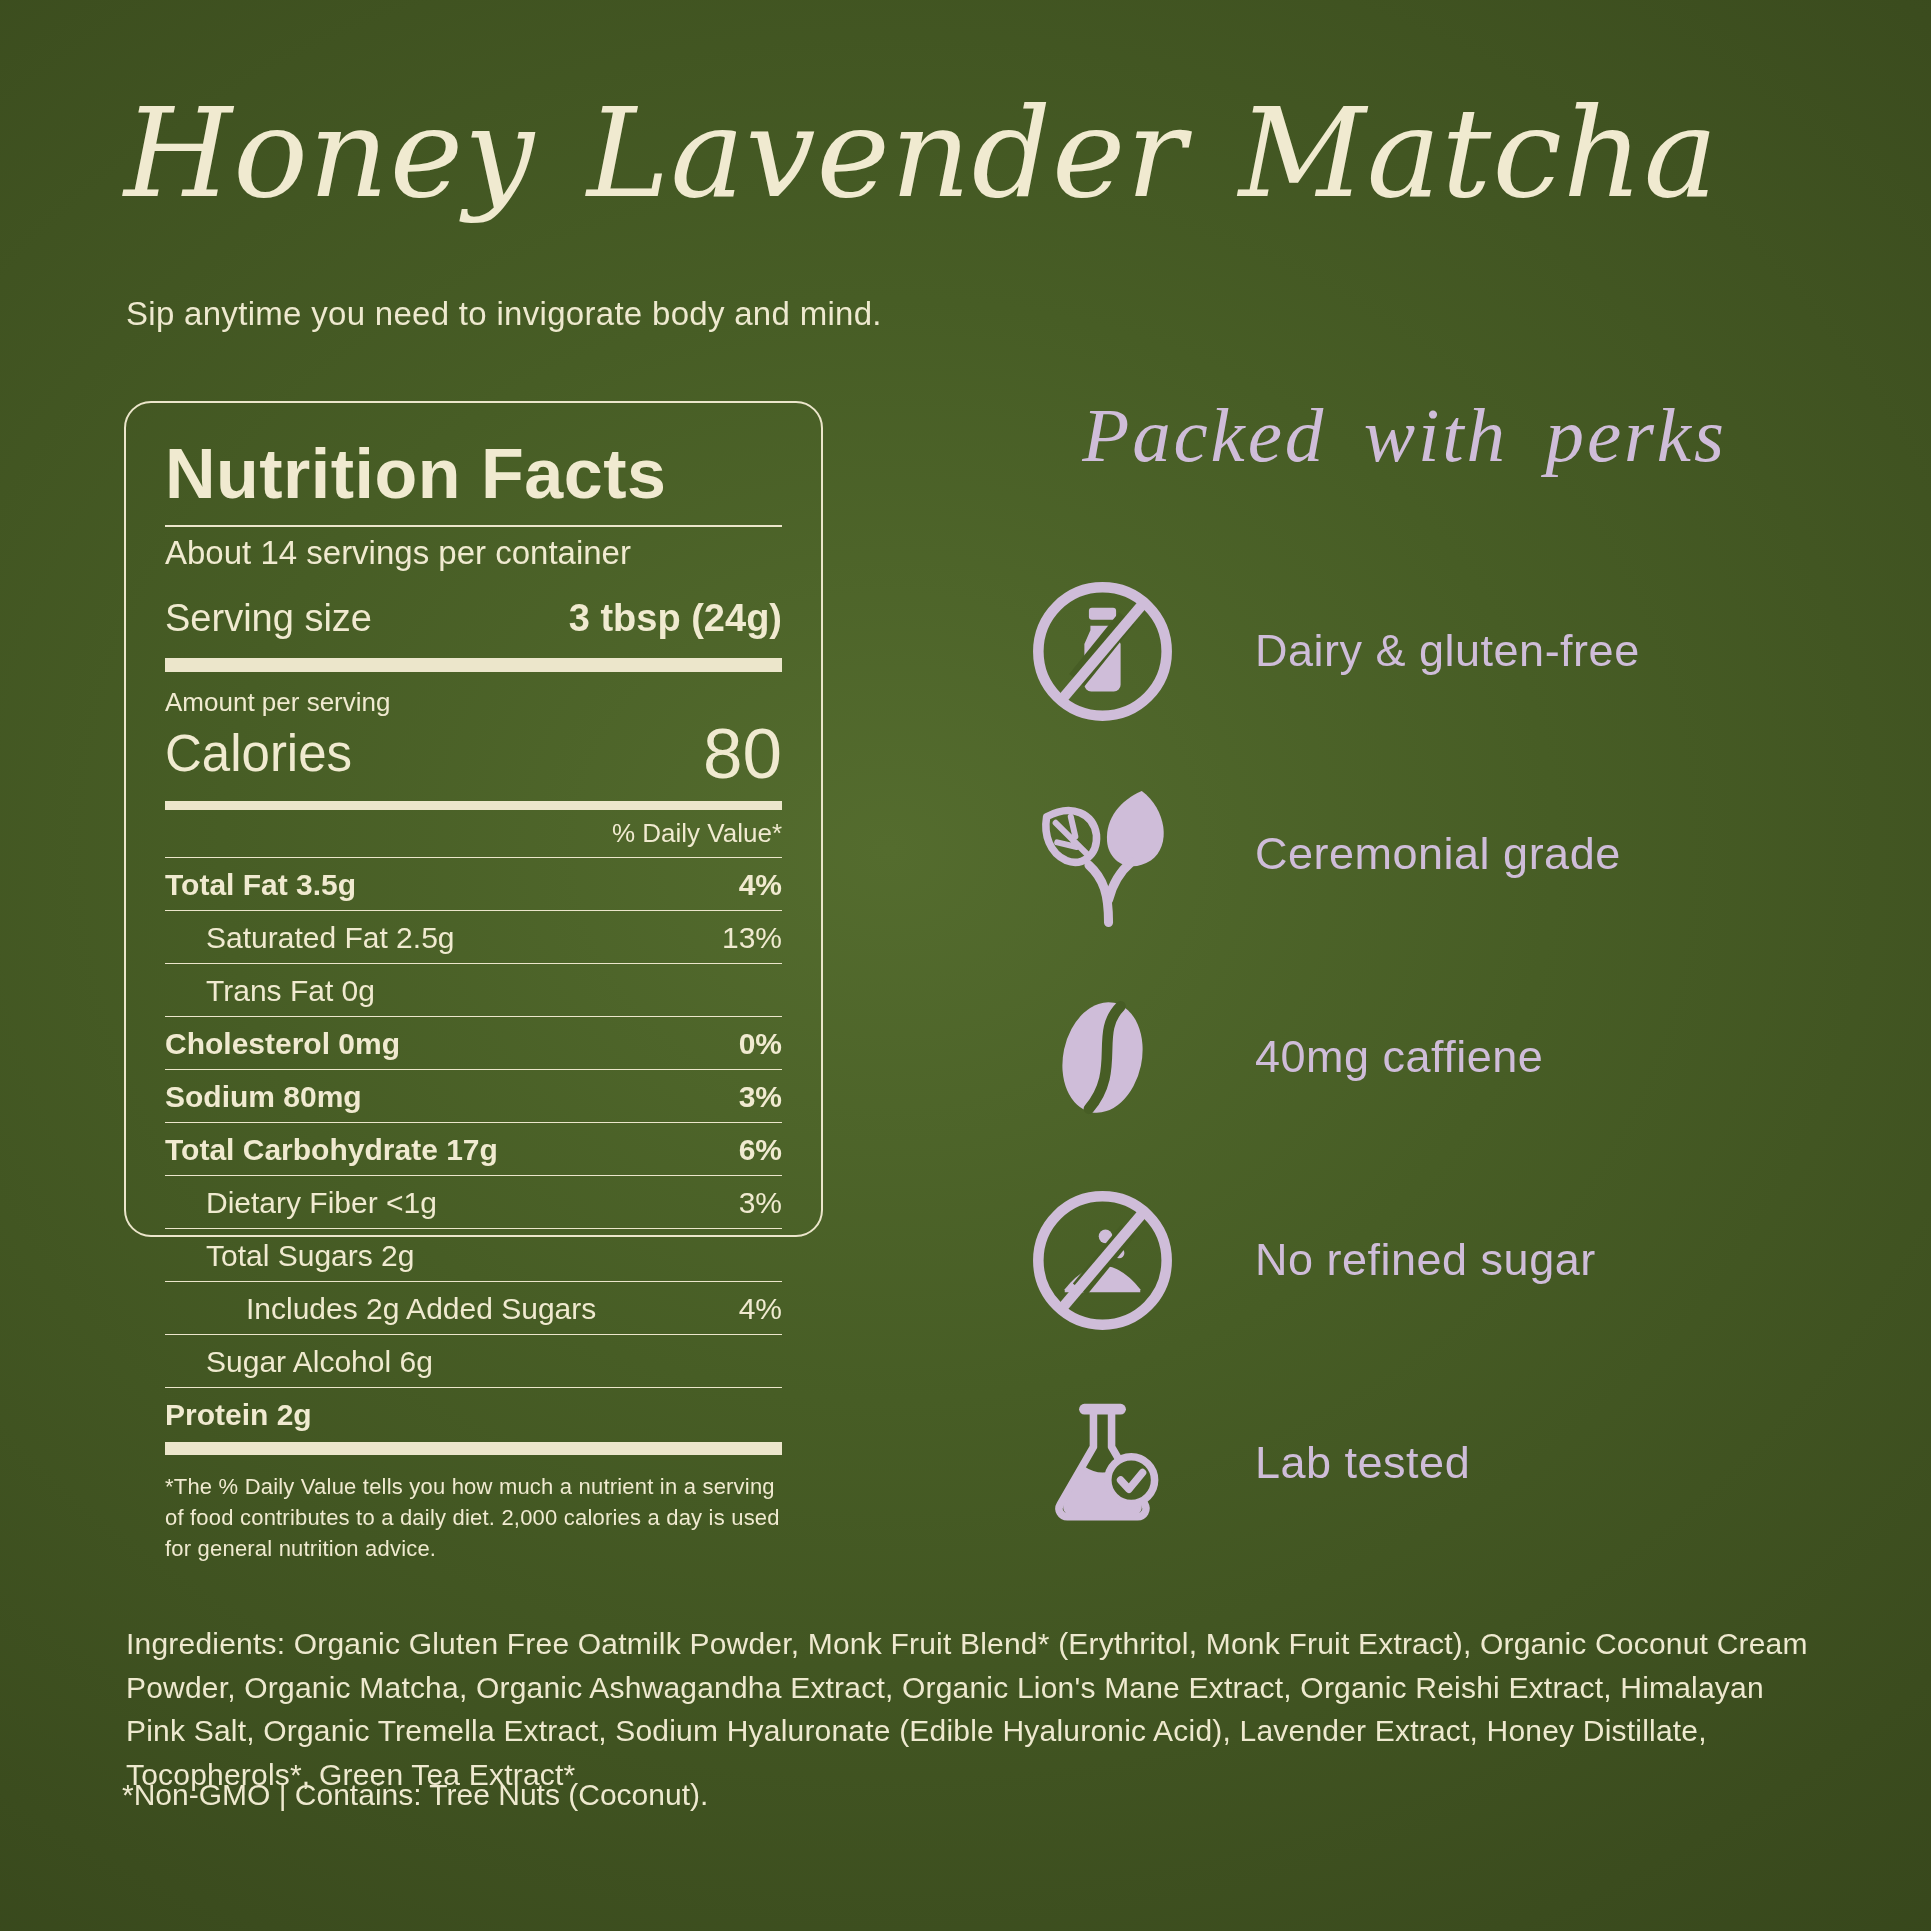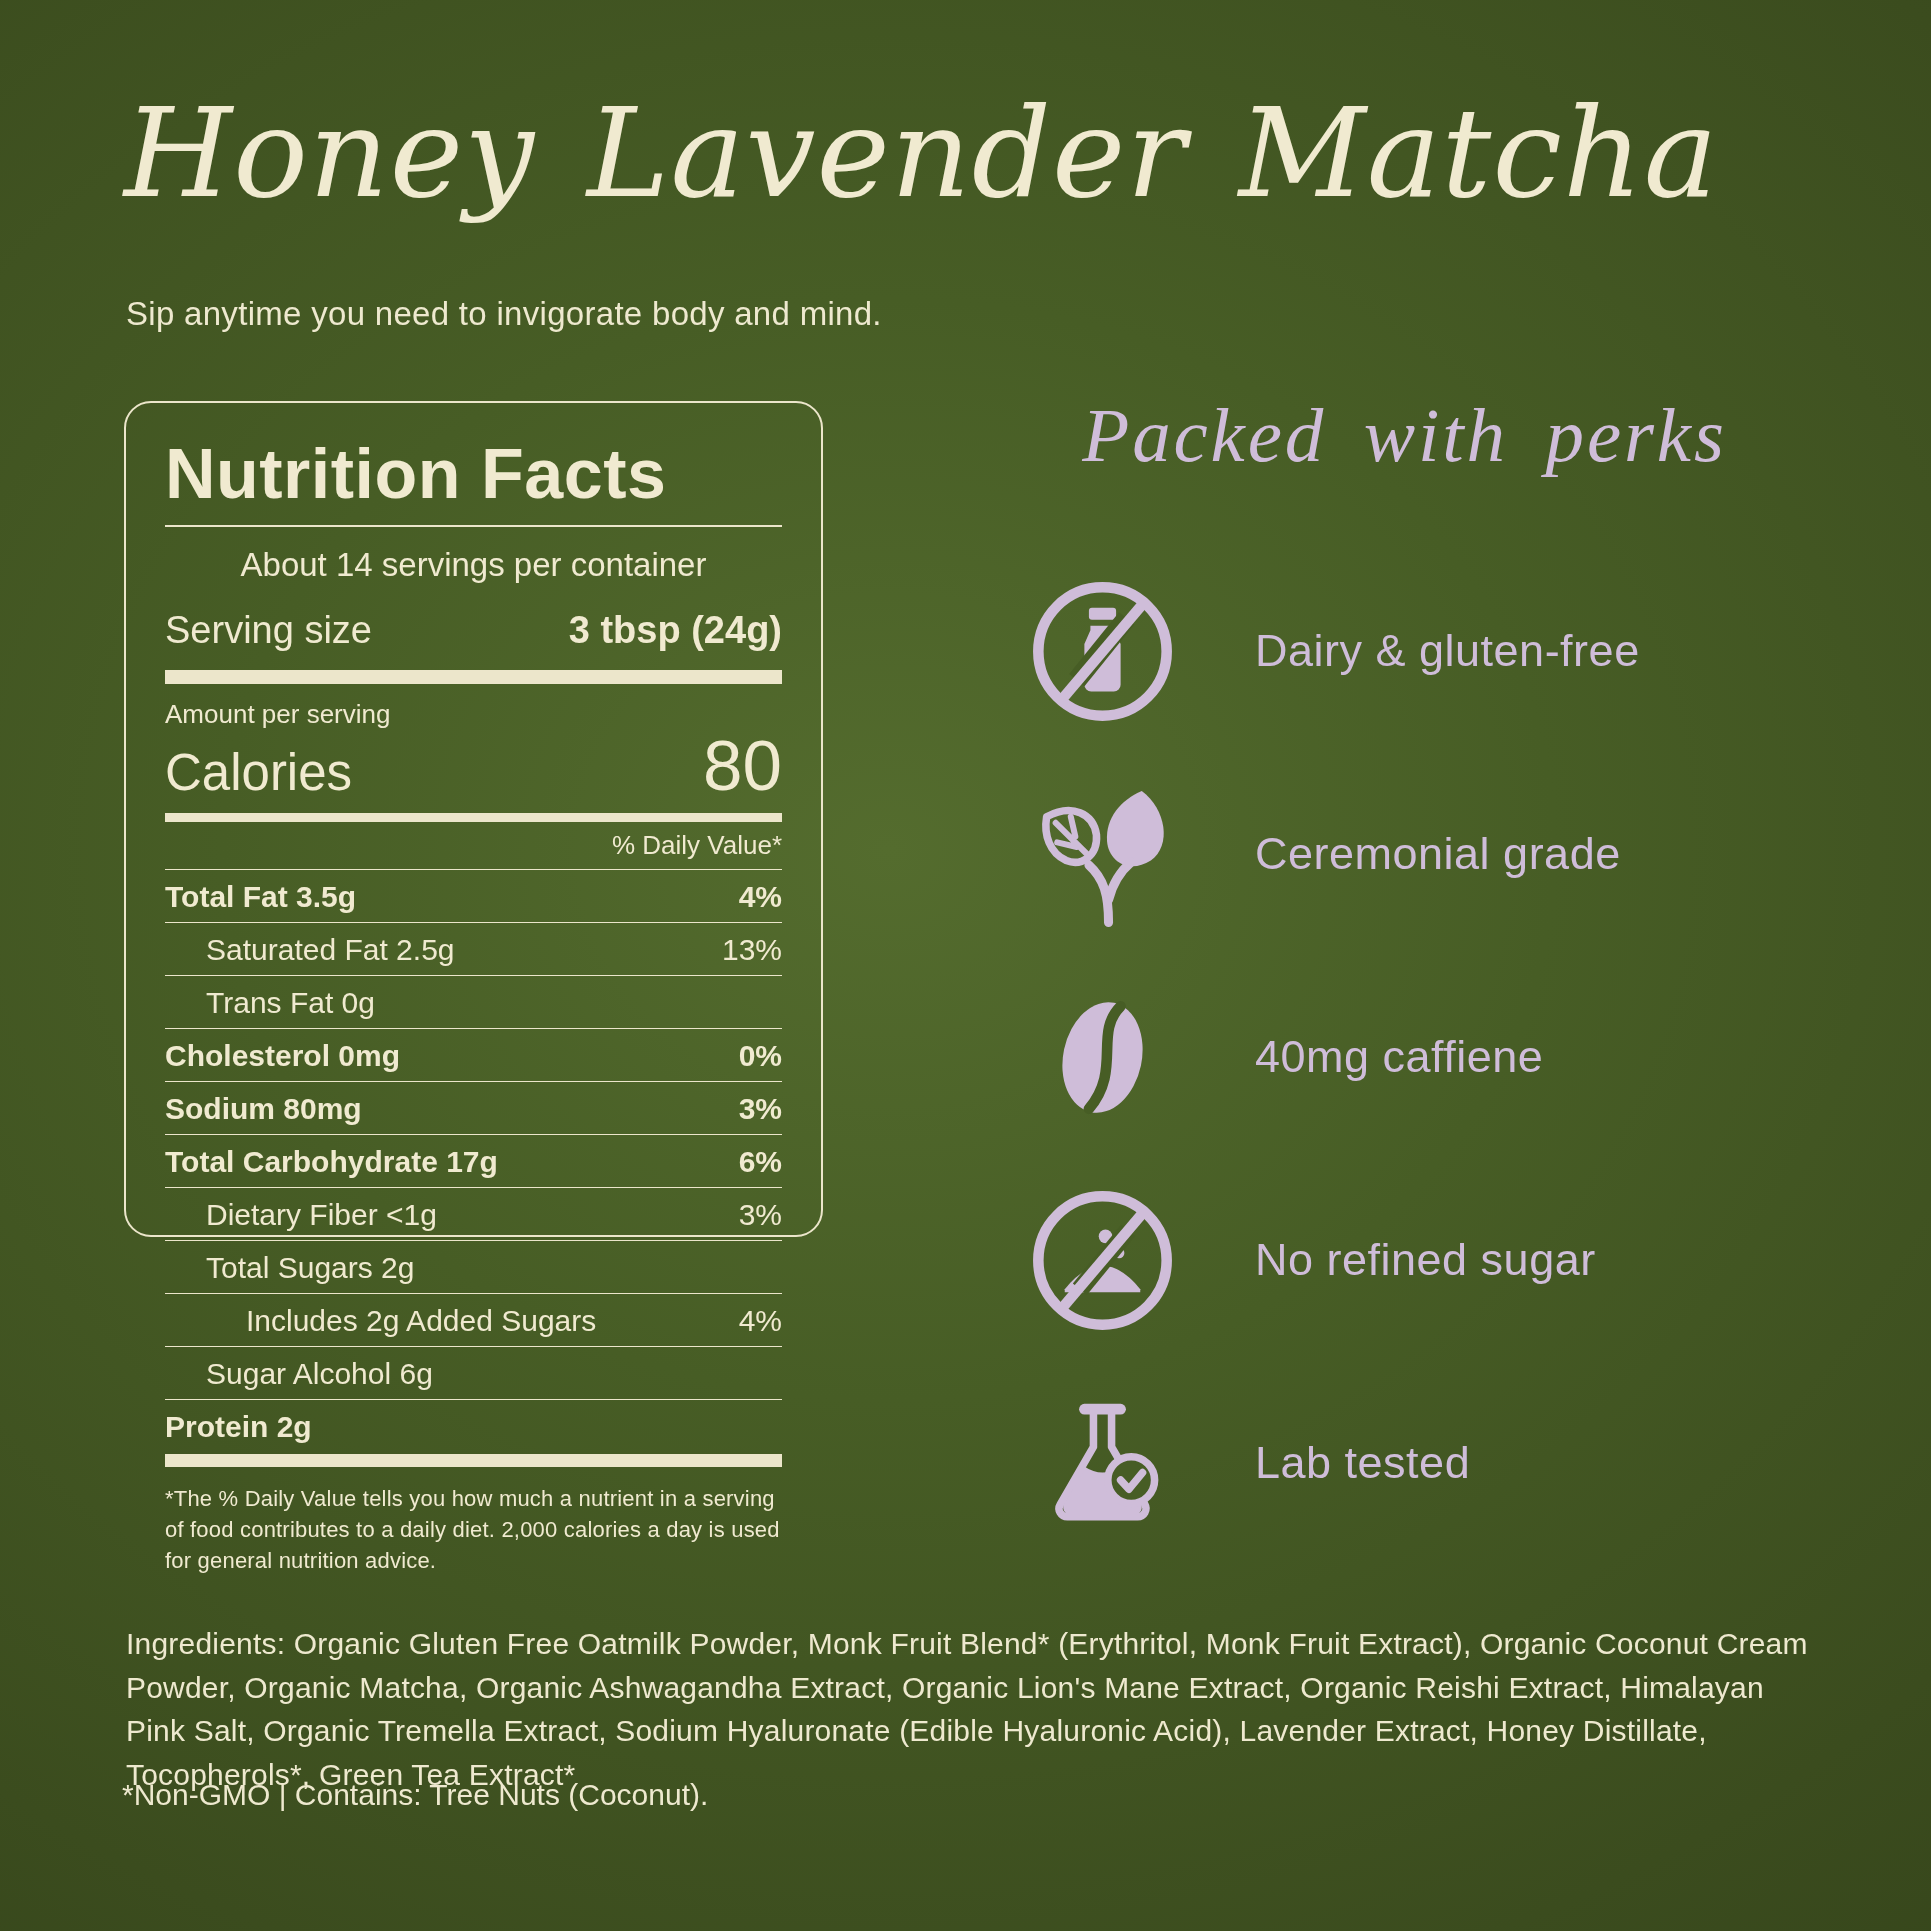--- a/index.html
+++ b/index.html
@@ -30,26 +30,26 @@
   .nf{
     position:absolute;left:124px;top:401px;width:699px;height:836px;
     box-sizing:border-box;border:2.9px solid #ece6cb;border-radius:27px;
     padding:35px 39px 27px;
   }
   .nf-title{
     margin:0 0 13.5px;font-size:70px;font-weight:700;letter-spacing:0.5px;
     line-height:1.05;color:#f0ead0;white-space:nowrap;
   }
   .hairline{height:1.9px;background:#ece6cb;}
-  .nf-servings{font-size:33px;margin-top:17px;line-height:1.25;text-align:center;}
+  .nf-servings{font-size:33px;margin-top:5px;line-height:1.25;}
   .nf-serving-row{display:flex;justify-content:space-between;align-items:baseline;font-size:38px;margin-top:22px;line-height:1.25;text-align:right;}
   .nf-serving-row .val{font-weight:700;}
   .bar-thick{height:13.5px;background:#ece6cb;margin:15.4px 0 15.4px;}
   .nf-amount{font-size:26px;line-height:1.2;}
-  .nf-cal{display:flex;justify-content:space-between;align-items:flex-end;margin-top:1.9px;}
+  .nf-cal{display:flex;justify-content:space-between;align-items:center;margin-top:1.9px;}
   .nf-cal .cal-label{font-size:51px;line-height:1.05;}
   .nf-cal .cal-value{font-size:71px;line-height:.95;}
   .bar-med{height:8.7px;background:#ece6cb;margin:13.5px 0 8.7px;}
   .nf-dv{font-size:26px;text-align:right;padding-bottom:7.7px;border-bottom:1.9px solid #ece6cb;line-height:1.2;}
   .nf-row{
     display:flex;justify-content:space-between;align-items:baseline;
     font-size:30px;line-height:1.25;padding:7.7px 0 6.8px;border-bottom:1.9px solid #ece6cb;
   }
   .nf-row.bold{font-weight:700;}
   .nf-row.indent-1 .nf-label{padding-left:41px;}

